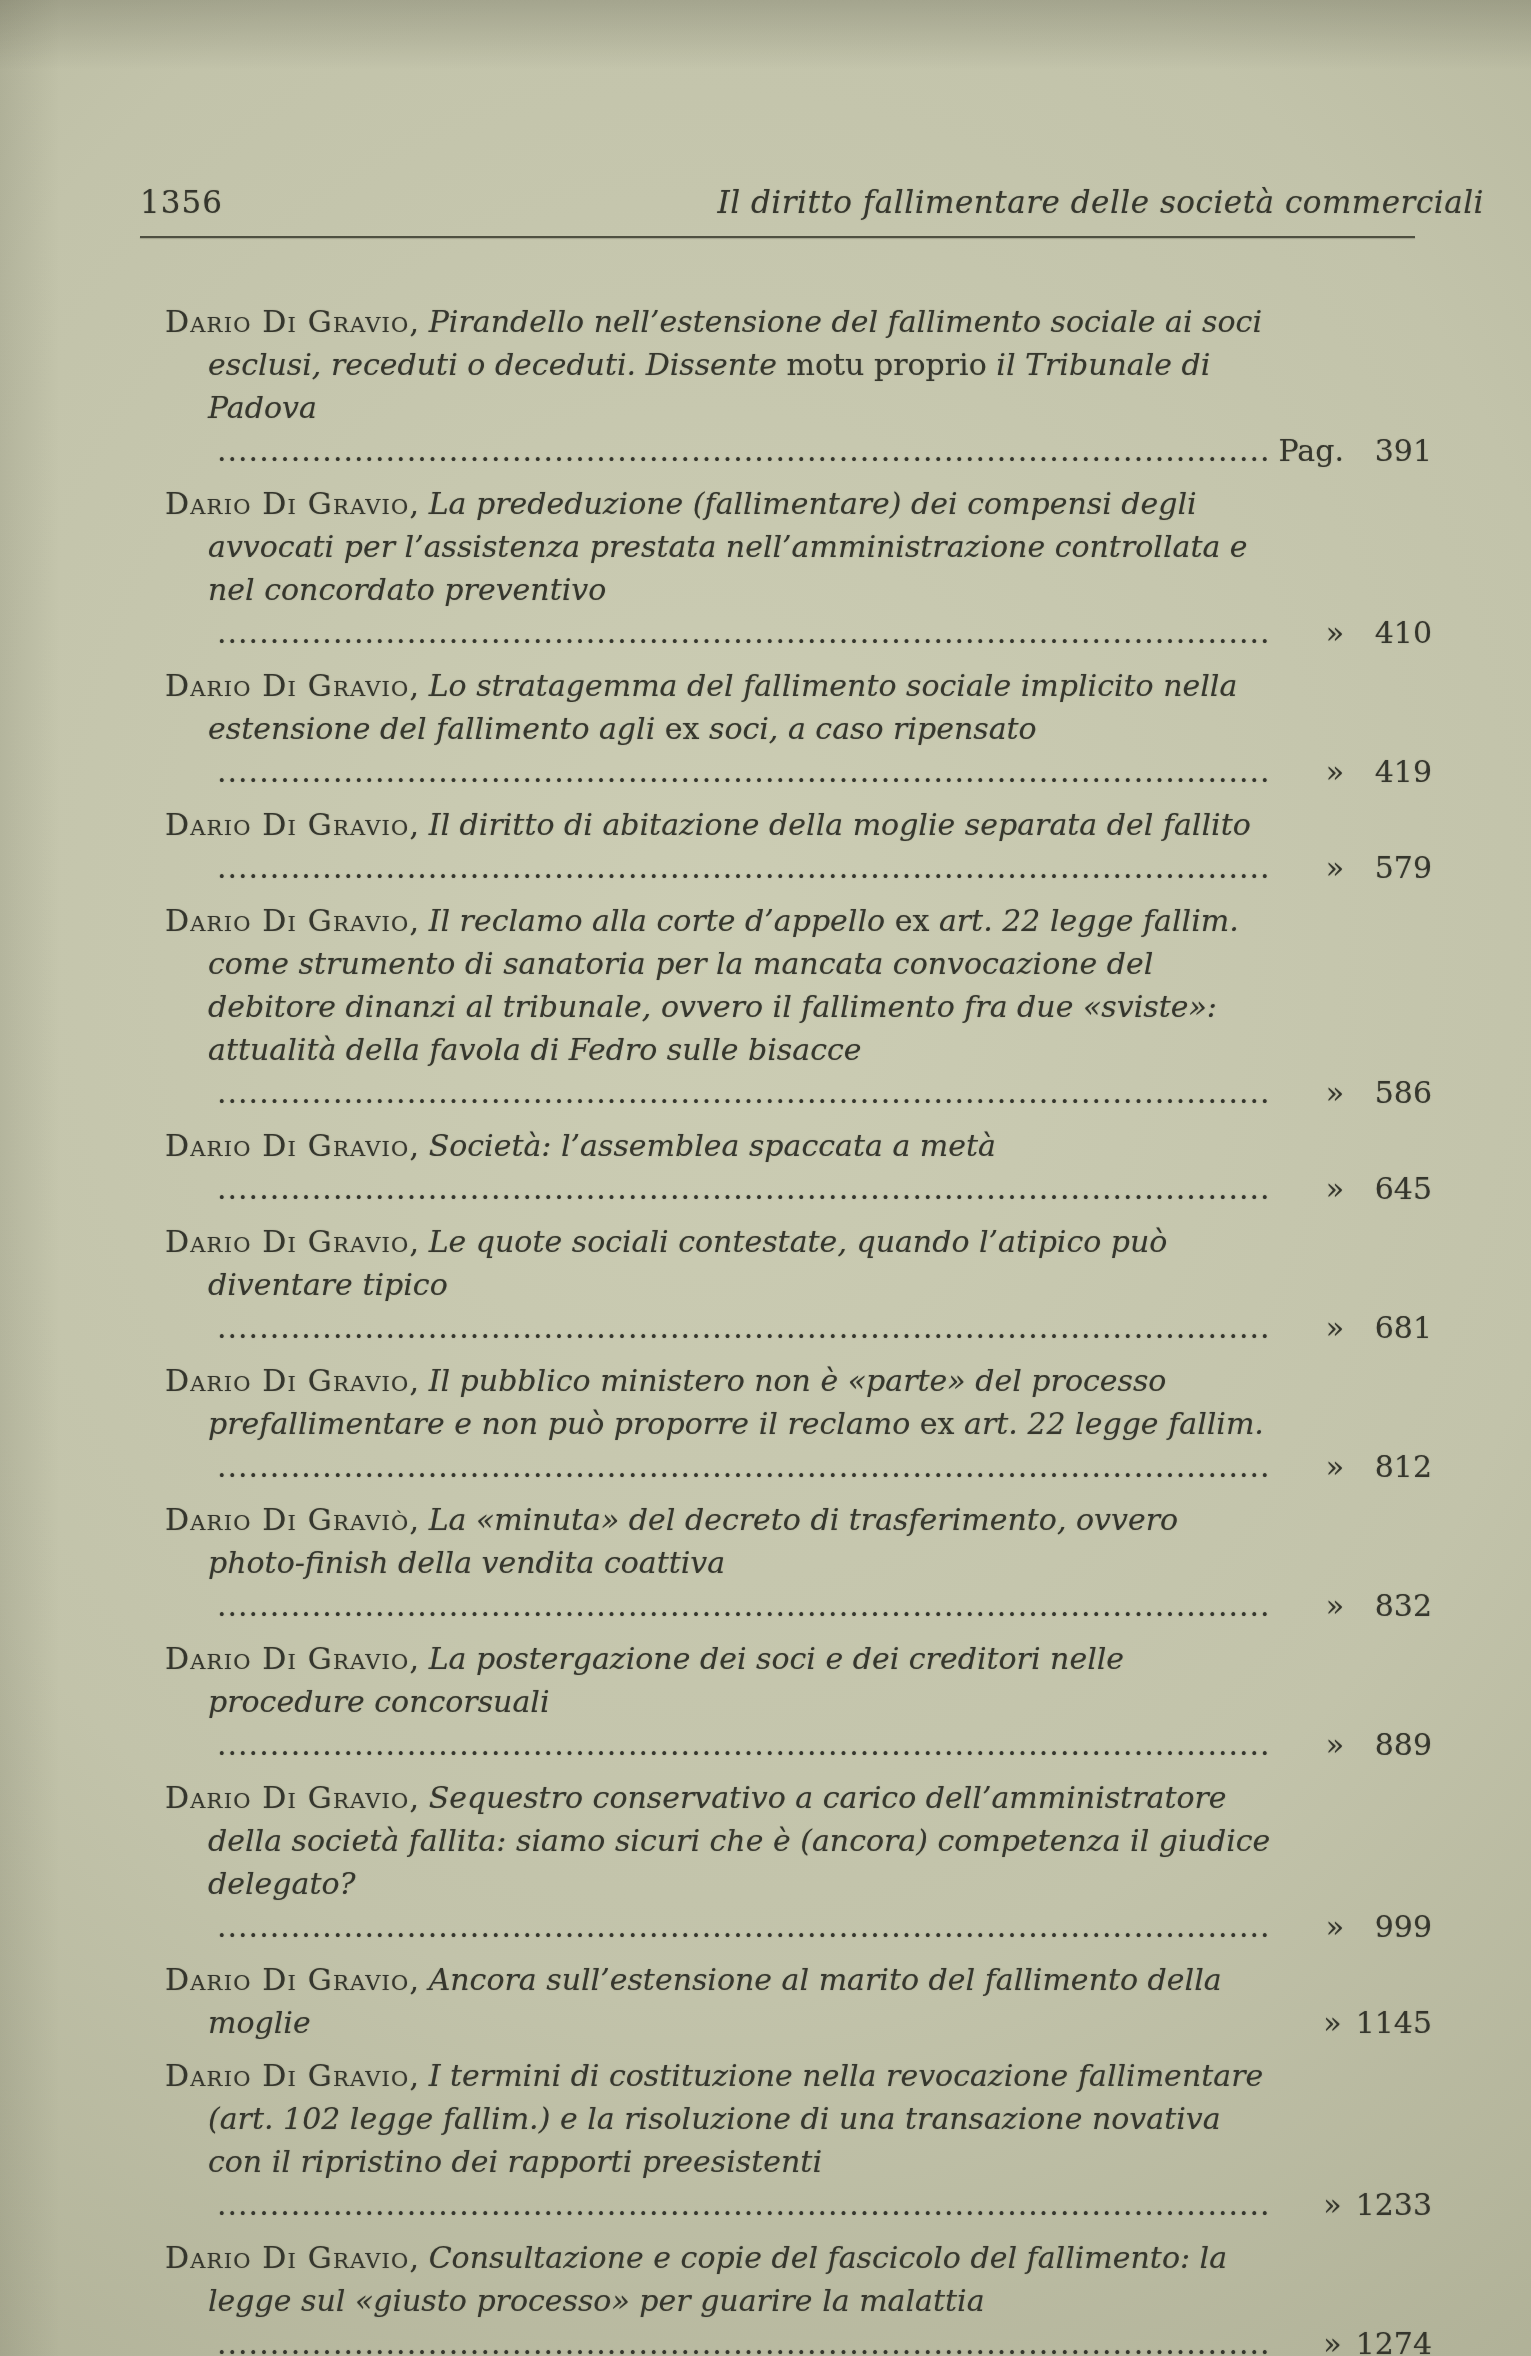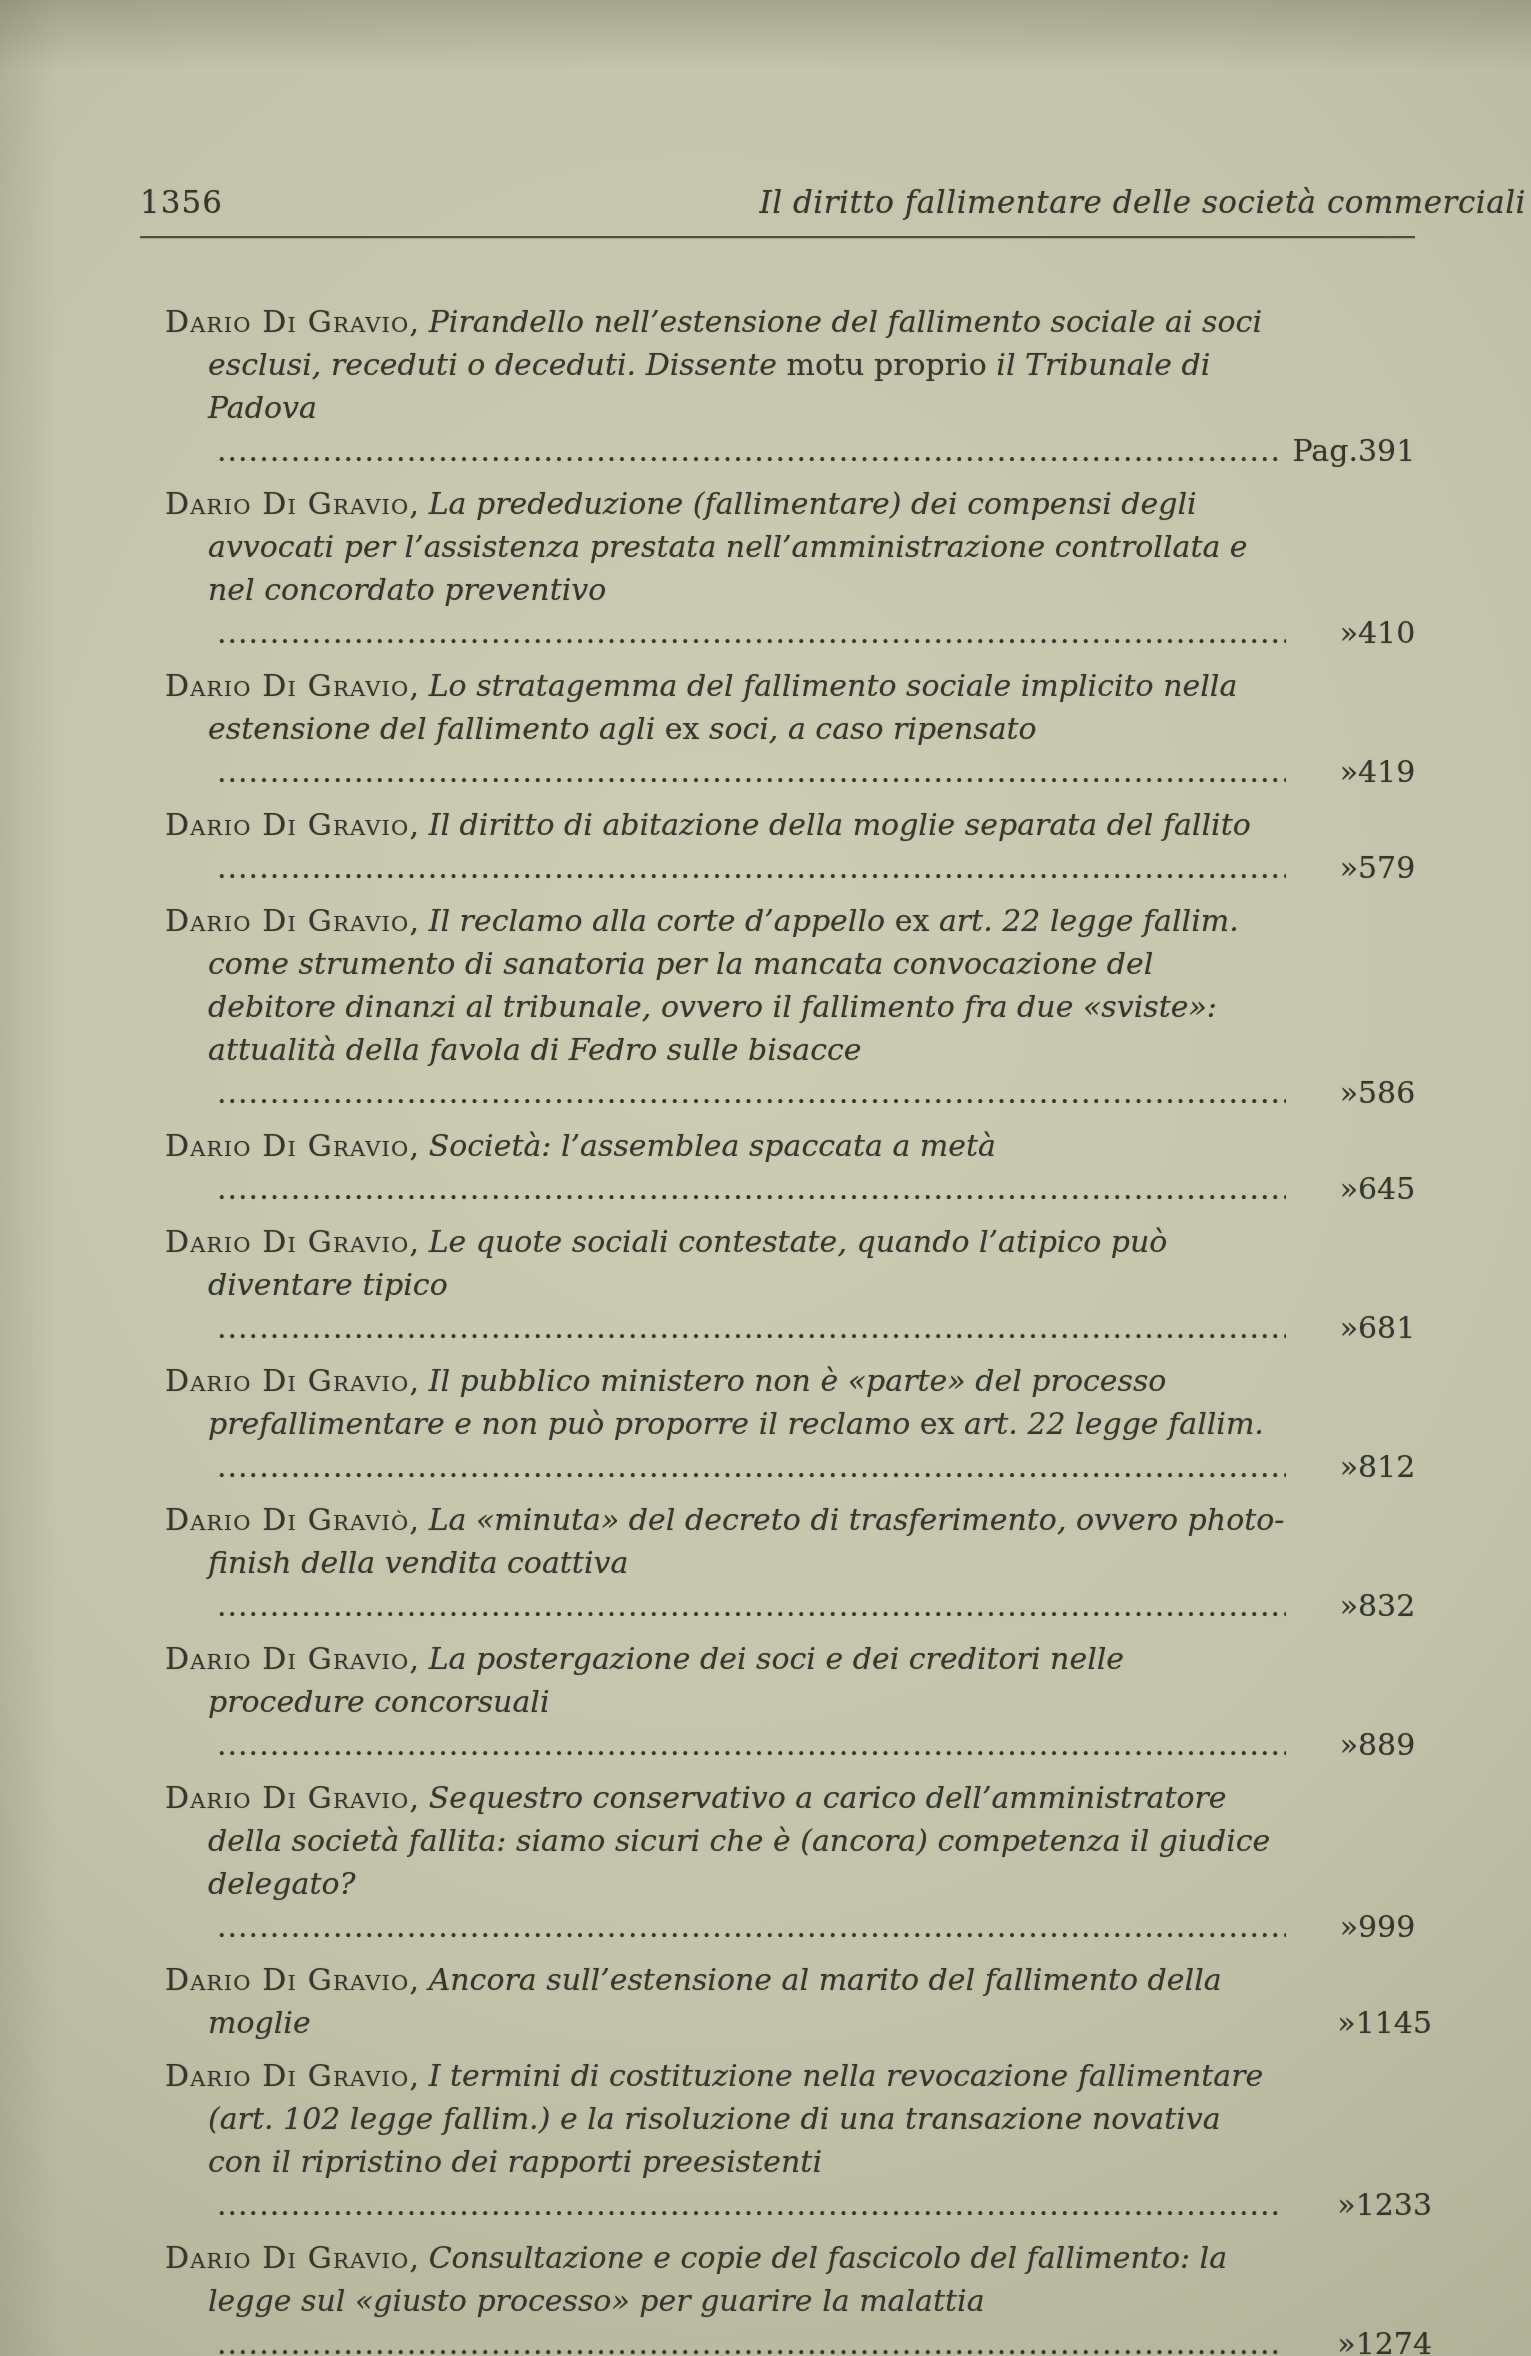--- a/index.html
+++ b/index.html
@@ -18,21 +18,21 @@
     background:
       linear-gradient(180deg, rgba(40,40,26,0.20) 0%, rgba(40,40,26,0) 70px),
       linear-gradient(90deg, rgba(40,40,26,0.10) 0%, rgba(40,40,26,0) 60px),
       radial-gradient(130% 100% at 46% 40%, #cccdb4 0%, #c2c3aa 45%, #b0b197 74%, #93947a 100%);
     color: rgba(48, 49, 40, 0.94);
     text-shadow: 0 0 1.2px rgba(62, 63, 50, 0.45);
   }
 
   
   .running-head {
-    padding: 184px 57px 0 140px;
+    padding: 184px 99px 0 140px;
   }
   .head-line {
     display: flex;
     align-items: baseline;
     font-size: 31px;
     line-height: 36px;
   }
   .folio {
     flex: 0 0 auto;
     font-style: normal;
@@ -91,21 +91,23 @@
   }
   .entry-ref {
     flex: 0 0 72px;
     padding-left: 12px;
     box-sizing: border-box;
     text-align: right;
     font-style: normal;
   }
   .entry-page {
     flex: 0 0 74px;
+    text-align: right;
     font-style: normal;
+    margin-left: 14px;
   }
 </style>
 </head>
 <body>
 
 <div class="page">
 
   <header class="running-head">
     <div class="head-line">
       <span class="folio">1356</span>

